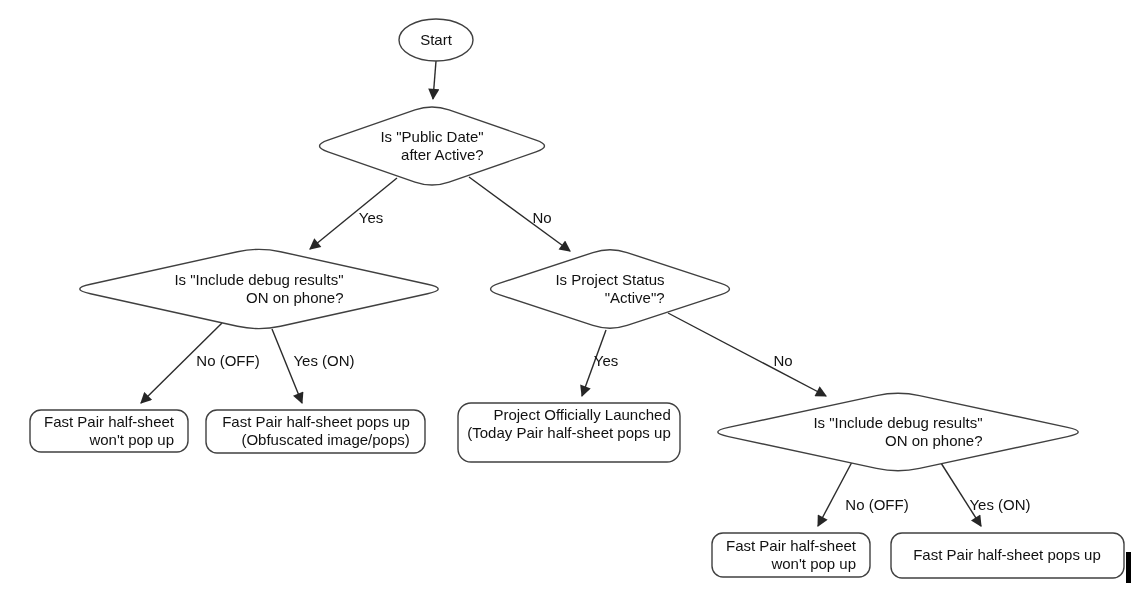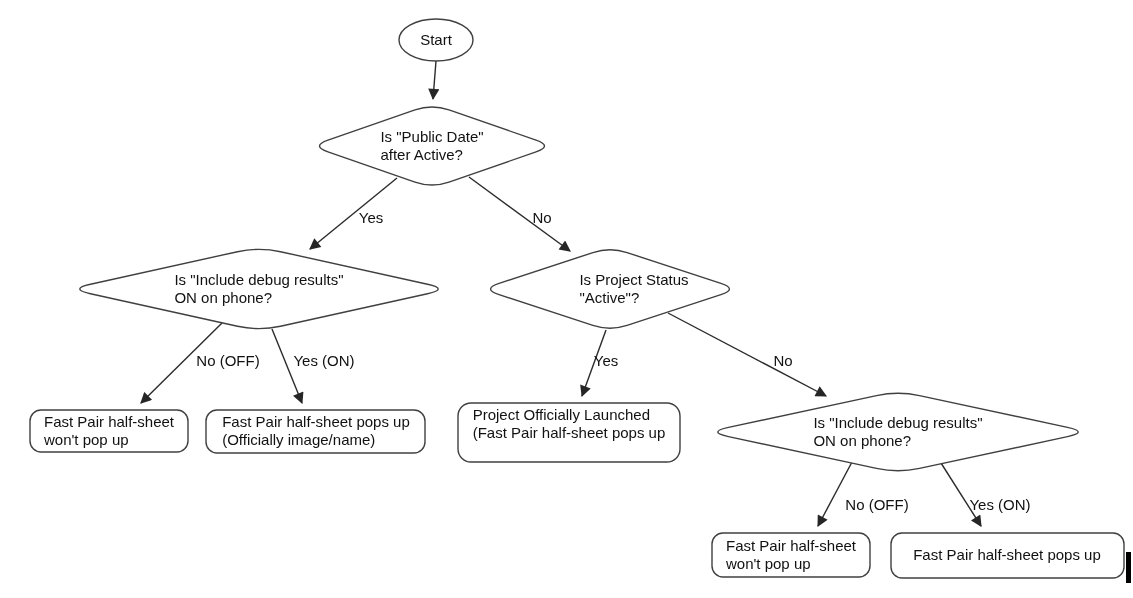--- a/index.html
+++ b/index.html
@@ -8,21 +8,21 @@
     width: 1133px;
     height: 598px;
     background: #ffffff;
     font-family: "Liberation Sans", sans-serif;
     overflow: hidden;
   }
   .canvas svg { position: absolute; left: 0; top: 0; }
   .node-label, .edge-label {
     position: absolute;
     transform: translate(-50%, -50%);
-    text-align: left;
+    text-align: right;
     font-size: 15px;
     line-height: 18px;
     color: #111111;
     white-space: nowrap;
   }
   .node-label .line { display: block; }
   .cursor-bar {
     position: absolute;
     left: 1126px;
     top: 552px;
@@ -81,43 +81,43 @@
   <div class="node-label" style="left:432px; top:146px;">
     <span class="line">Is "Public Date"</span>
     <span class="line">after Active?</span>
   </div>
 
   <div class="node-label" style="left:259px; top:289px;">
     <span class="line">Is "Include debug results"</span>
     <span class="line">ON on phone?</span>
   </div>
 
-  <div class="node-label" style="left:634px; top:289px;">
+  <div class="node-label" style="left:610px; top:289px;">
     <span class="line">Is Project Status</span>
     <span class="line">"Active"?</span>
   </div>
 
   <div class="node-label" style="left:898px; top:432px;">
     <span class="line">Is "Include debug results"</span>
     <span class="line">ON on phone?</span>
   </div>
 
   <div class="node-label" style="left:109px; top:431px;">
     <span class="line">Fast Pair half-sheet</span>
     <span class="line">won't pop up</span>
   </div>
 
   <div class="node-label" style="left:316px; top:431px;">
     <span class="line">Fast Pair half-sheet pops up</span>
-    <span class="line">(Officially image/name)</span>
+    <span class="line">(Obfuscated image/pops)</span>
   </div>
 
   <div class="node-label" style="left:569px; top:424px;">
     <span class="line">Project Officially Launched</span>
-    <span class="line">(Fast Pair half-sheet pops up</span>
+    <span class="line">(Today Pair half-sheet pops up</span>
   </div>
 
   <div class="node-label" style="left:791px; top:555px;">
     <span class="line">Fast Pair half-sheet</span>
     <span class="line">won't pop up</span>
   </div>
 
   <div class="node-label" style="left:1007px; top:555px;">
     <span class="line">Fast Pair half-sheet pops up</span>
   </div>

